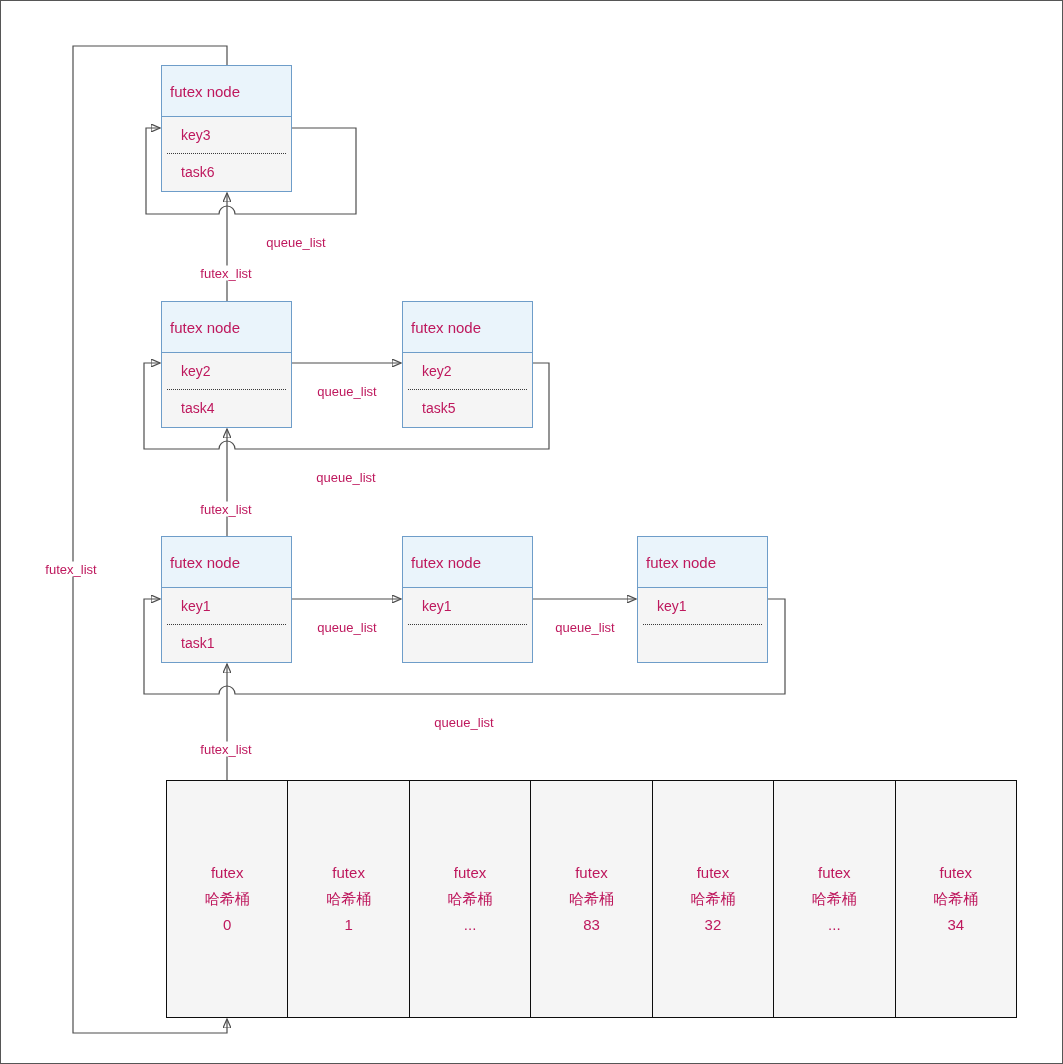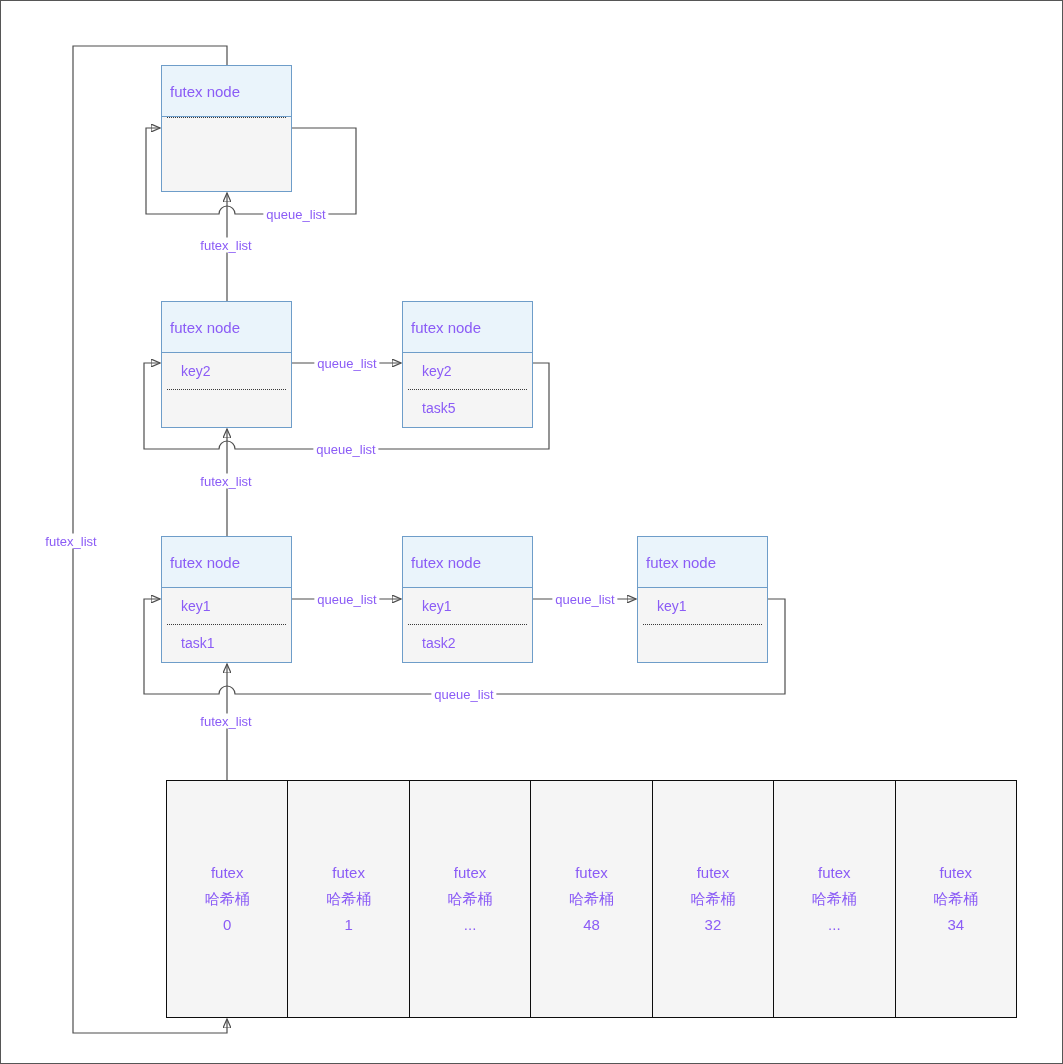--- a/index.html
+++ b/index.html
@@ -1,40 +1,40 @@
 <!DOCTYPE html>
 <html><head>
 <meta charset="utf-8">
 <style>
   html,body { margin:0; padding:0; background:#ffffff; }
   .canvas {
     position:relative; width:1063px; height:1064px; background:#ffffff;
     border:1px solid #565656; box-sizing:border-box;
-    font-family:"Liberation Sans","DejaVu Sans",sans-serif; color:#8b5cf6;
+    font-family:"Liberation Sans","DejaVu Sans",sans-serif; color:#be185d;
   }
   .wires { position:absolute; left:0; top:0; }
   .wires path { fill:none; stroke:#4d4d4d; stroke-width:1.2; }
 
   .node {
     position:absolute; width:131px; height:127px;
     background:#f5f5f5; border:1px solid #6e9dc9; box-sizing:border-box;
   }
   .node-header {
     height:51px; background:#eaf4fb; border-bottom:1px solid #6e9dc9;
     display:flex; align-items:center; padding-left:8px;
     font-size:15px; box-sizing:border-box;
   }
   .node-row {
     height:36px; display:flex; align-items:center; padding-left:19px; font-size:14px;
   }
   .node-sep { height:0; border-top:1px dotted #3a3a3a; margin:0 5px; }
 
   .elabel {
     position:absolute; transform:translate(-50%,-50%);
-    background:#ffffff; padding:0 3px; font-size:13px; white-space:nowrap;
+    background:#ffffff; padding:0 3px; font-size:13px; white-space:nowrap;margin-top:28px;
   }
 
   .bucket-row {
     position:absolute; left:165px; top:779px; width:851px; height:238px; display:flex;
   }
   .bucket {
     flex:1; margin-left:-1px; border:1px solid #0d0d0d; background:#f5f5f5;
     display:flex; flex-direction:column; justify-content:center; align-items:center;
     text-align:left; font-size:15px; line-height:26px; box-sizing:border-box;
   }
@@ -67,46 +67,48 @@
     <path d="M 290 598 L 400 598" marker-end="url(#arw)"></path>
     <path d="M 531 598 L 635 598" marker-end="url(#arw)"></path>
 
     <path d="M 766 598 L 784 598 L 784 693 L 234 693 A 8 8 0 0 0 218 693 L 143 693 L 143 598 L 159 598" marker-end="url(#arw)"></path>
 
     <path d="M 226 779 L 226 663" marker-end="url(#arw)"></path>
   </svg>
 
   <div class="node" style="left:160px;top:64px">
     <div class="node-header">futex node</div>
+    <div class="node-row">key3</div>
     <div class="node-sep"></div>
+    <div class="node-row">task6</div>
   </div>
 
   <div class="node" style="left:160px;top:300px">
     <div class="node-header">futex node</div>
     <div class="node-row">key2</div>
     <div class="node-sep"></div>
+    <div class="node-row">task4</div>
   </div>
   <div class="node" style="left:401px;top:300px">
     <div class="node-header">futex node</div>
     <div class="node-row">key2</div>
     <div class="node-sep"></div>
     <div class="node-row">task5</div>
   </div>
 
   <div class="node" style="left:160px;top:535px">
     <div class="node-header">futex node</div>
     <div class="node-row">key1</div>
     <div class="node-sep"></div>
     <div class="node-row">task1</div>
   </div>
   <div class="node" style="left:401px;top:535px">
     <div class="node-header">futex node</div>
     <div class="node-row">key1</div>
     <div class="node-sep"></div>
-    <div class="node-row">task2</div>
   </div>
   <div class="node" style="left:636px;top:535px">
     <div class="node-header">futex node</div>
     <div class="node-row">key1</div>
     <div class="node-sep"></div>
   </div>
 
   <span class="elabel" style="left:295px;top:213px">queue_list</span>
   <span class="elabel" style="left:225px;top:244px">futex_list</span>
   <span class="elabel" style="left:346px;top:362px">queue_list</span>
@@ -130,21 +132,21 @@
       <div>1</div>
     </div>
     <div class="bucket">
       <div>futex</div>
       <div>哈希桶</div>
       <div>...</div>
     </div>
     <div class="bucket">
       <div>futex</div>
       <div>哈希桶</div>
-      <div>48</div>
+      <div>83</div>
     </div>
     <div class="bucket">
       <div>futex</div>
       <div>哈希桶</div>
       <div>32</div>
     </div>
     <div class="bucket">
       <div>futex</div>
       <div>哈希桶</div>
       <div>...</div>

